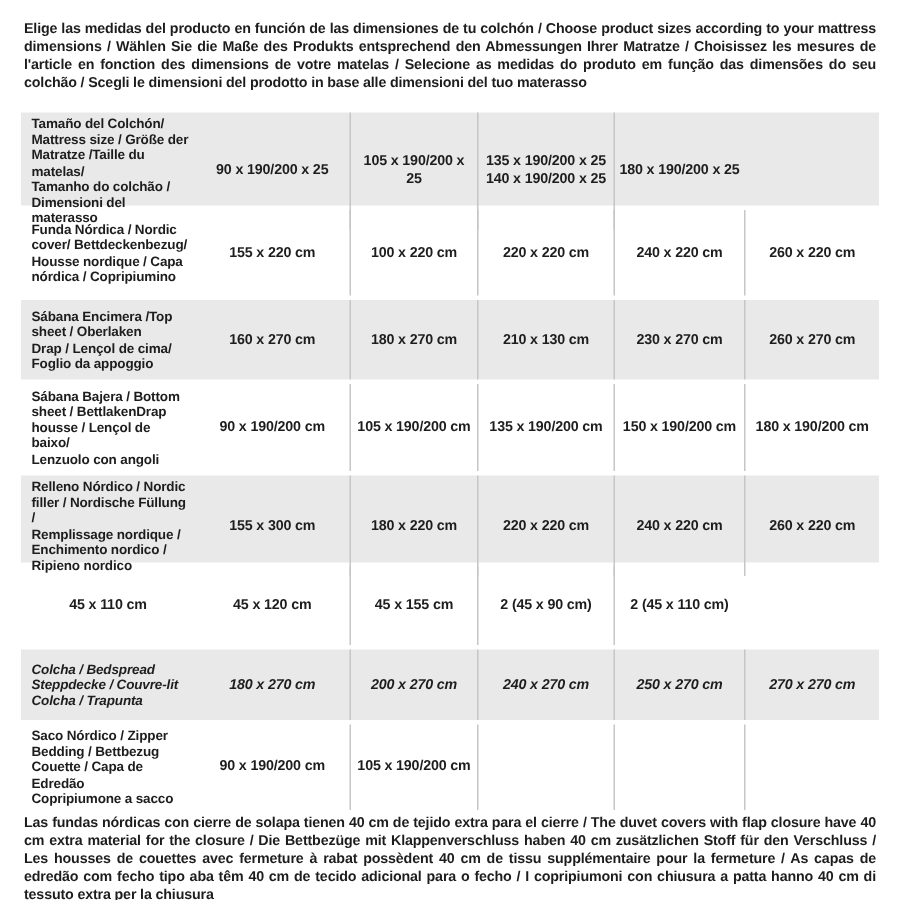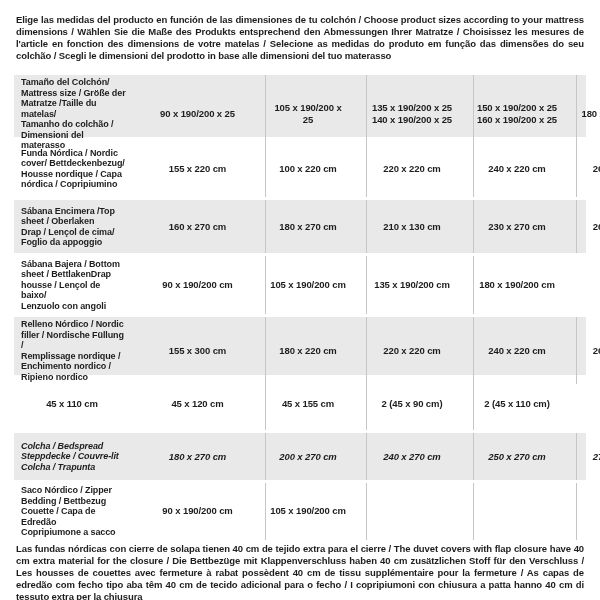--- a/index.html
+++ b/index.html
@@ -24,21 +24,20 @@
     text-align:justify;
   }
   .size-table{
     margin:13px 14px 0 14px;
     width:572px;
   }
   .row{
     display:grid;
     grid-template-columns:116px 103px 85px 91px 87px 90px;
     margin-bottom:3px;
-    gap:16px;
   }
   .row.gray{background:var(--stripe);}
   .r1{height:62px;}
   .r2{height:57px;}
   .r3{height:53px;}
   .r4{height:58px;}
   .r5{height:58px;}
   .r6{height:52px;}
   .r7{height:47px;font-style:italic;}
   .r8{height:50px;}
@@ -80,22 +79,20 @@
     <div class="row r1 gray">
       <div class="cell label">Tamaño del Colchón/
 Mattress size / Größe der
 Matratze /Taille du matelas/
 Tamanho do colchão /
 Dimensioni del materasso</div>
       <div class="cell">90 x 190/200 x 25</div>
       <div class="cell">105 x 190/200 x 25</div>
       <div class="cell">135 x 190/200 x 25
 140 x 190/200 x 25</div>
-      <div class="cell">150 x 190/200 x 25
-160 x 190/200 x 25</div>
       <div class="cell">180 x 190/200 x 25</div>
     </div>
 
     <div class="row r2">
       <div class="cell label">Funda Nórdica /  Nordic
 cover/ Bettdeckenbezug/
 Housse nordique  / Capa
 nórdica / Copripiumino</div>
       <div class="cell">155 x 220 cm</div>
       <div class="cell">100 x 220 cm</div>
@@ -117,20 +114,21 @@
     </div>
 
     <div class="row r4">
       <div class="cell label">Sábana Bajera / Bottom
 sheet / BettlakenDrap
 housse / Lençol de baixo/
 Lenzuolo con angoli</div>
       <div class="cell">90 x 190/200 cm</div>
       <div class="cell">105 x 190/200 cm</div>
       <div class="cell">135 x 190/200 cm</div>
+      <div class="cell">150 x 190/200 cm</div>
       <div class="cell">180 x 190/200 cm</div>
     </div>
 
     <div class="row r5 gray">
       <div class="cell label">Relleno Nórdico / Nordic
 filler / Nordische Füllung /
 Remplissage nordique /
 Enchimento nordico /
 Ripieno nordico</div>
       <div class="cell">155 x 300 cm</div>

